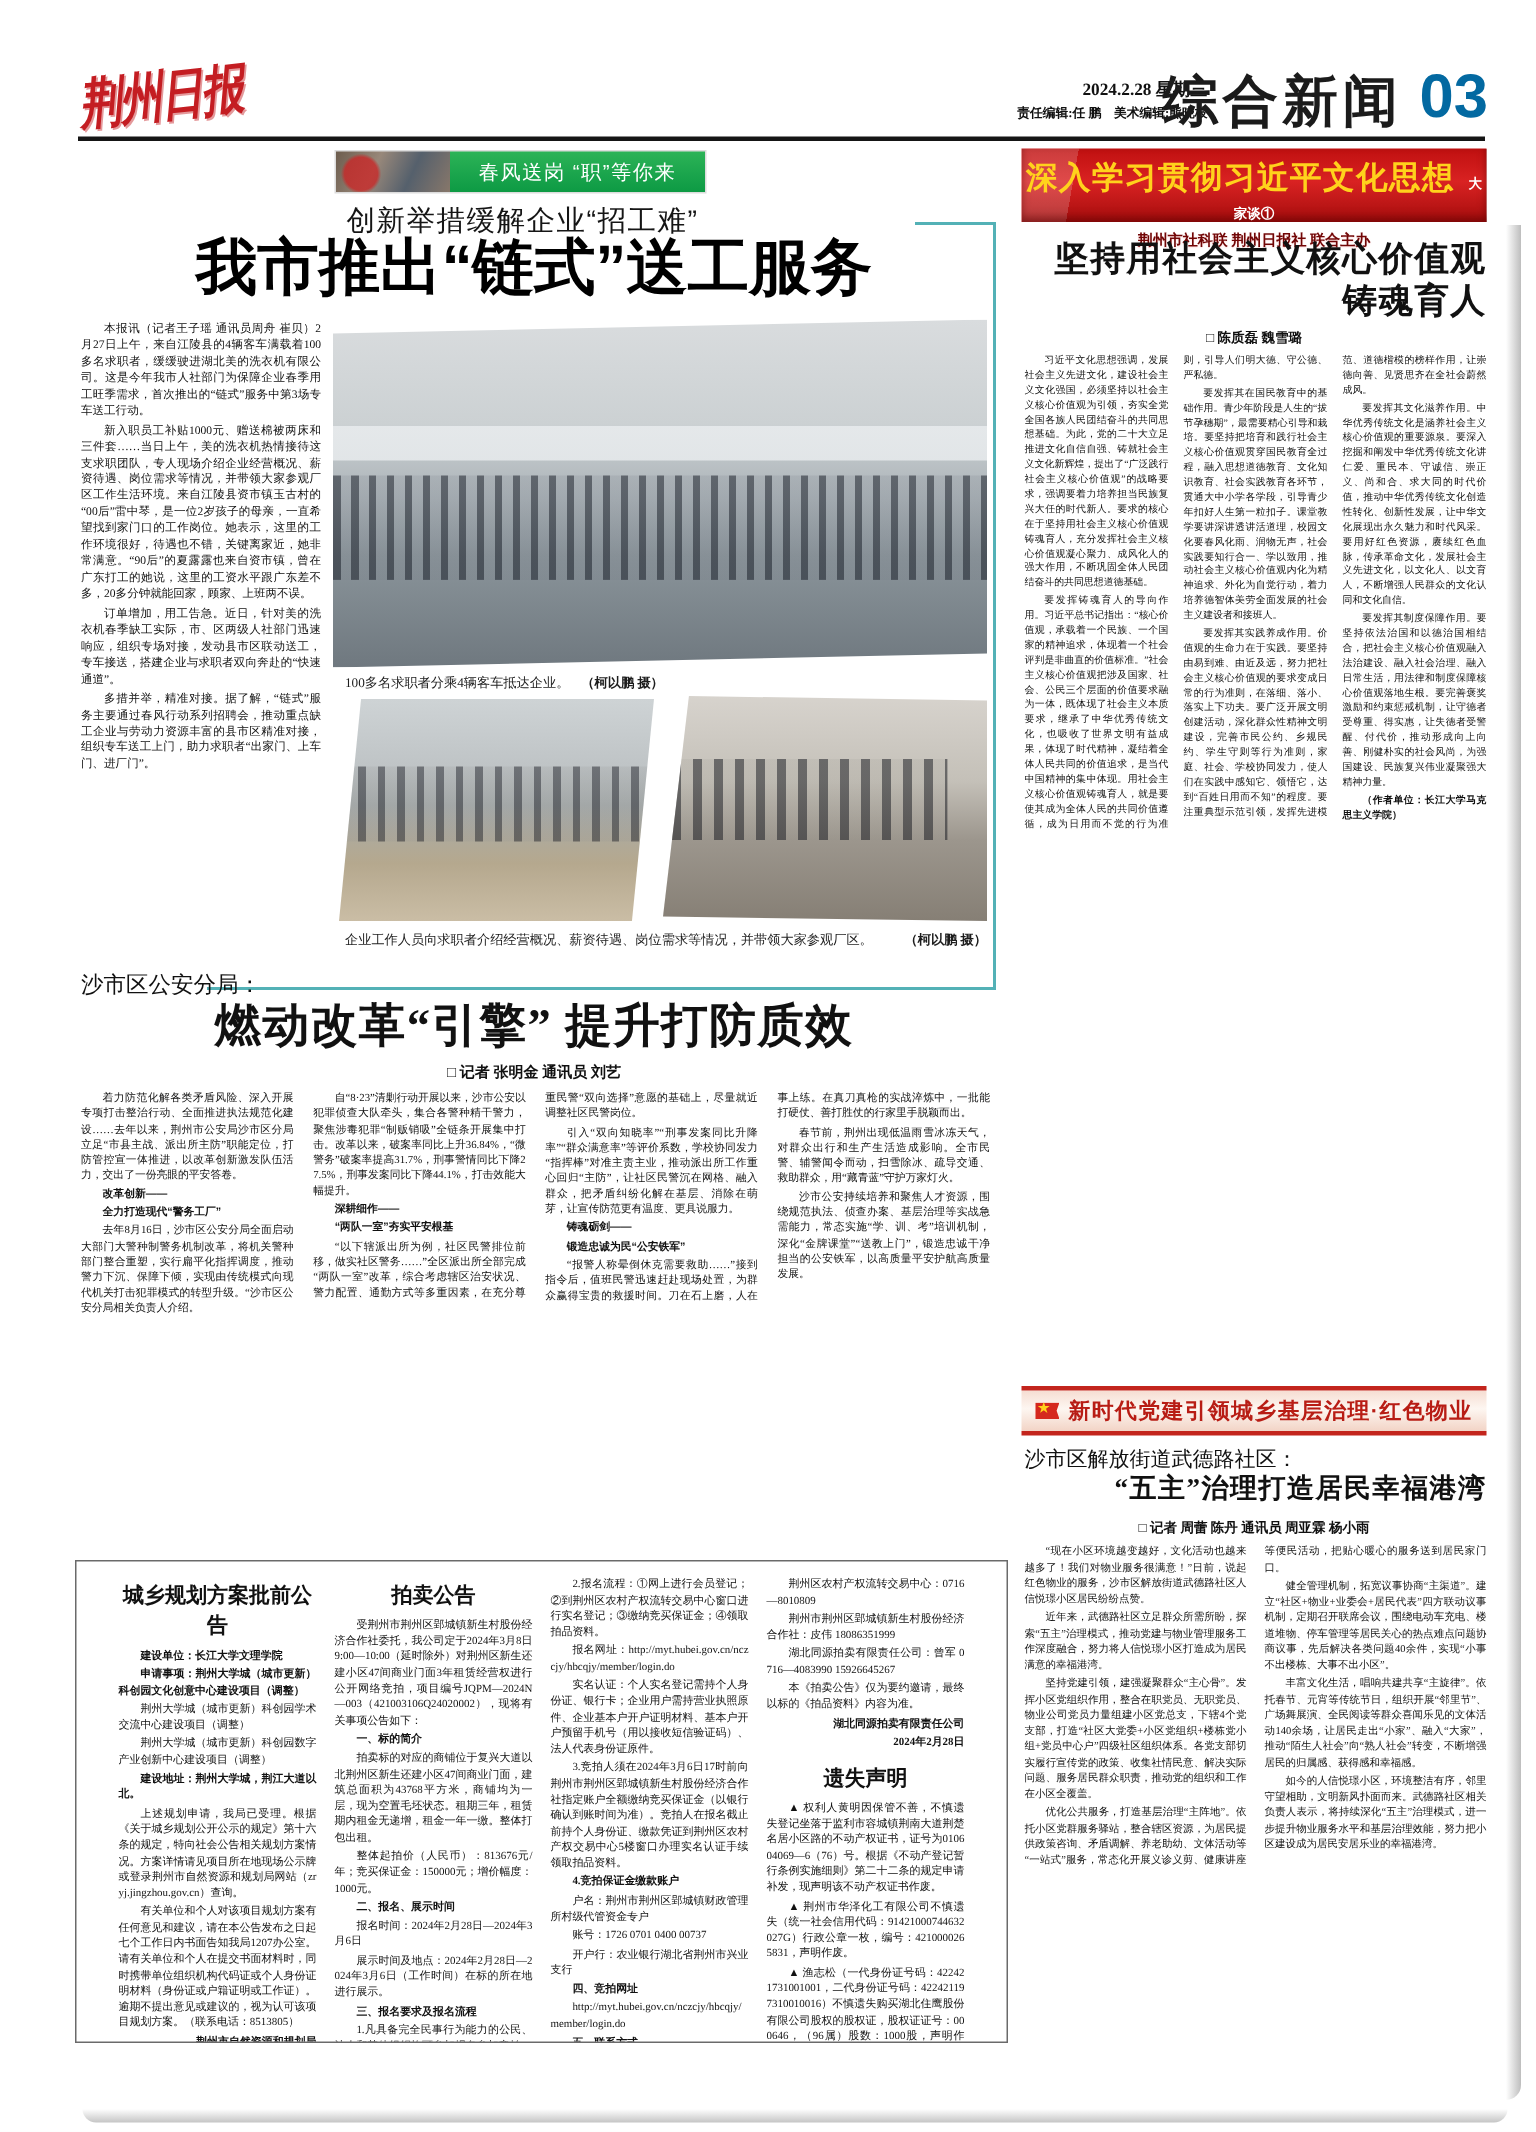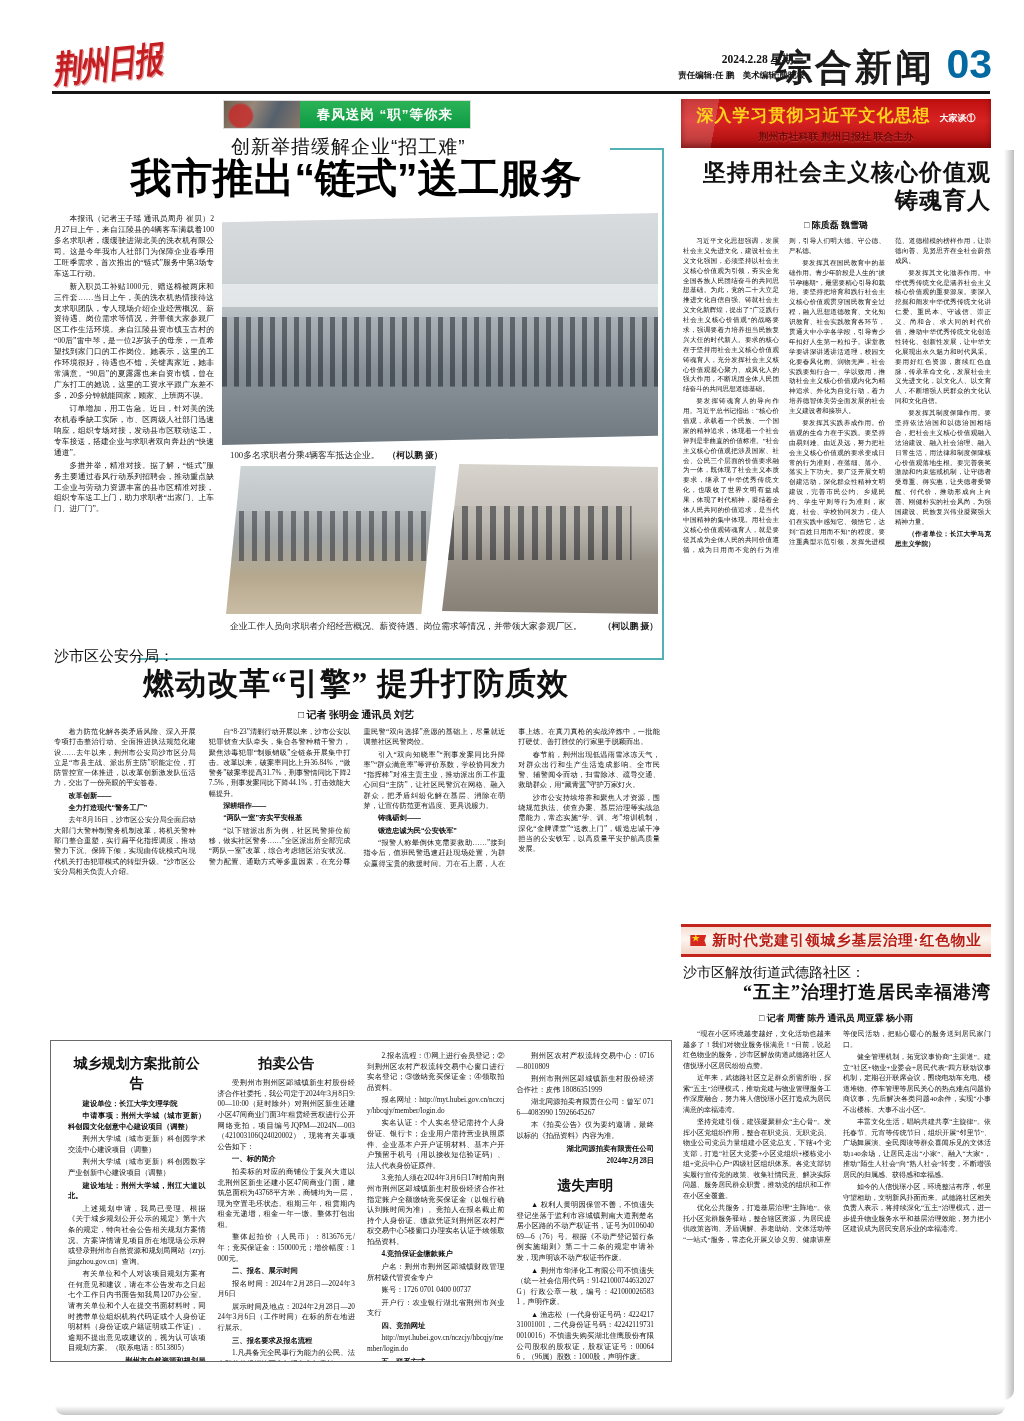--- a/index.html
+++ b/index.html
@@ -25,21 +25,21 @@
   #page-no{right:32px;top:41px;font-size:41px;font-weight:700;color:#0369a1;
         font-family:"Liberation Sans","DejaVu Sans",sans-serif;}
   #top-rule{left:52px;top:91px;width:938px;height:3px;background:#151515;}
 
   
   #banner{left:224px;top:101px;width:246px;height:27px;display:flex;box-shadow:0 0 0 1px #dcdcdc;}
   #banner-photo{width:76px;background:
       radial-gradient(circle at 22% 55%, rgba(200,40,40,.8) 0 18%, transparent 22%),
       linear-gradient(115deg,#6d5d4e 0%,#98887a 35%,#55606c 65%,#87776a 100%);}
   #banner-green{flex:1;display:flex;align-items:center;justify-content:center;
-      background:linear-gradient(180deg,#2cb357 0%,#0d9a44 100%);color:#fff;font-weight:bold;
+      background:linear-gradient(180deg,#2cb357 0%,#0d9a44 100%);color:#fff;font-weight:normal;
       font-size:13.5px;letter-spacing:1px;font-family:"Liberation Sans","DejaVu Sans",sans-serif;}
   #main-kicker{left:231px;top:134px;font-size:19px;letter-spacing:1px;color:#151515;
       font-family:"Liberation Sans","DejaVu Sans",sans-serif;}
   #main-headline{left:52px;top:151px;width:608px;text-align:center;font-size:41px;font-weight:900;
       color:#000;font-family:"Liberation Sans","DejaVu Sans",sans-serif;}
   #teal-frame{left:138px;top:148px;width:524px;height:510px;
       border-right:2px solid #53b1b6;border-bottom:2px solid #53b1b6;}
   #teal-hook{left:610px;top:148px;width:52px;height:2px;background:#53b1b6;}
   #main-leftcol{left:54px;top:214px;width:160px;height:446px;font-size:7.7px;line-height:1.42;overflow:hidden;}
   #photo1{left:222px;top:213px;width:436px;height:232px;
@@ -65,34 +65,34 @@
 
   
   #police-kicker{left:54px;top:647px;font-size:15px;font-family:"Liberation Sans","DejaVu Sans",sans-serif;}
   #police-headline{left:52px;top:663px;width:608px;text-align:center;font-size:31px;font-weight:900;letter-spacing:1px;}
   #police-byline{left:52px;top:708px;width:608px;text-align:center;font-size:10px;font-weight:bold;}
   #police-body{left:54px;top:727px;width:606px;height:303px;column-count:4;column-gap:13px;
       font-size:7.2px;line-height:1.43;overflow:hidden;}
 
   
   #notices{left:50px;top:1040px;width:622px;height:322px;border:1px solid #6a6a6a;box-sizing:border-box;
-      padding:10px 17px;display:grid;grid-template-columns:repeat(4,1fr);column-gap:12px;
+      padding:10px 28px;display:grid;grid-template-columns:repeat(4,1fr);column-gap:12px;
       font-size:7.3px;line-height:1.45;overflow:hidden;}
   .notice-title{font-size:14px;text-align:center;margin:2px 0 5px;font-weight:900;
       font-family:"Liberation Sans","DejaVu Sans",sans-serif;}
   .loss-title{margin-top:8px;}
 
   
   #red-banner1{left:681px;top:99px;width:310px;height:49px;
       background:
        linear-gradient(100deg, rgba(255,255,255,.18) 0 12%, transparent 12% 100%),
        linear-gradient(180deg,#c01010 0%,#d92222 45%,#a60d0d 100%);
       box-shadow:inset 0 -3px 6px rgba(80,0,0,.5);}
   #rb1-line1{text-align:center;padding-top:5px;}
-  #rb1-title{color:#ffd21c;font-size:17px;font-weight:900;letter-spacing:1px;
+  #rb1-title{color:#ffd21c;font-size:21px;font-weight:900;letter-spacing:1px;
       font-family:Liberation Sans, sans-serif;}
   #rb1-tag{color:#fff;font-size:9px;font-weight:bold;margin-left:5px;}
   #rb1-sub{color:#710606;font-size:10px;font-weight:bold;text-align:center;margin-top:3px;
       text-shadow:0 1px 1px rgba(255,160,160,.35);}
   #ideo-headline{left:681px;top:159px;width:310px;text-align:right;font-size:23px;font-weight:900;
       line-height:1.22;letter-spacing:1px;}
   #ideo-byline{left:681px;top:219px;width:310px;text-align:center;font-size:9px;font-weight:bold;}
   #ideo-body{left:683px;top:236px;width:308px;height:678px;column-count:3;column-gap:10px;
       font-size:6.6px;line-height:1.5;overflow:hidden;}
 

